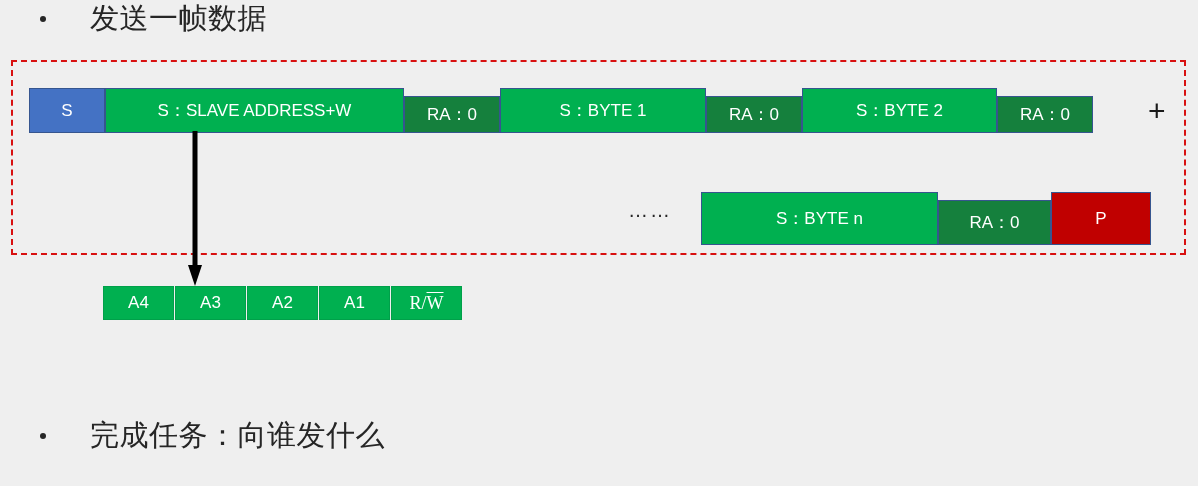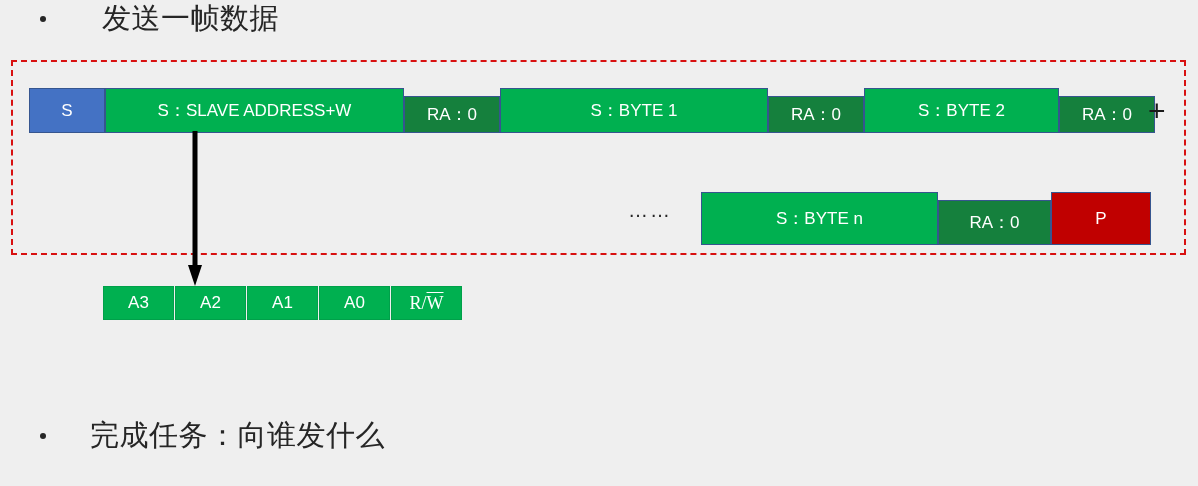--- a/index.html
+++ b/index.html
@@ -34,21 +34,21 @@
     border-radius: 50%;
     background: #262626;
     flex: 0 0 auto;
   }
   .bullet-text {
     font-size: 29px;
     line-height: 1;
     letter-spacing: 0.5px;
   }
 
-  #bullet-top { left: 40px; top: 4px; gap: 12px; }
+  #bullet-top { left: 40px; top: 4px; }
   #bullet-top .bullet-text { margin-left: 44px; }
 
   #bullet-bottom { left: 40px; top: 421px; }
   #bullet-bottom .bullet-text { margin-left: 44px; }
 
   
   .dashed-region {
     position: absolute;
     left: 11px;
     top: 60px;
@@ -153,21 +153,21 @@
     <span class="bullet-dot"></span>
     <span class="bullet-text">发送一帧数据</span>
   </div>
 
   <div class="dashed-region"></div>
 
   <div class="frame-row" id="frame-row-1">
     <div class="cell start" style="width:76px">S</div>
     <div class="cell data" style="width:299px">S：SLAVE ADDRESS+W</div>
     <div class="cell ack" style="width:96px">RA：0</div>
-    <div class="cell data" style="width:268px">S：BYTE 1</div>
+    <div class="cell data" style="width:206px">S：BYTE 1</div>
     <div class="cell ack" style="width:96px">RA：0</div>
     <div class="cell data" style="width:195px">S：BYTE 2</div>
     <div class="cell ack" style="width:96px">RA：0</div>
   </div>
 
   <div class="plus-sign">+</div>
 
   <div class="ellipsis-dots">……</div>
 
   <div class="frame-row" id="frame-row-2">
@@ -175,24 +175,24 @@
     <div class="cell ack" style="width:113px">RA：0</div>
     <div class="cell stop" style="width:100px">P</div>
   </div>
 
   <svg class="arrow" viewBox="0 0 14 155">
     <line x1="7" y1="0" x2="7" y2="138" stroke="#000000" stroke-width="5"></line>
     <polygon points="7,155 0,134 14,134" fill="#000000"></polygon>
   </svg>
 
   <div id="bit-row">
+    <div class="bit-cell">A4</div>
     <div class="bit-cell">A3</div>
     <div class="bit-cell">A2</div>
     <div class="bit-cell">A1</div>
-    <div class="bit-cell">A0</div>
     <div class="bit-cell rw">
         <span>R/</span>
         <span class="overline">W</span>
       </div>
   </div>
 
   <div class="bullet-line" id="bullet-bottom">
     <span class="bullet-dot"></span>
     <span class="bullet-text">完成任务：向谁发什么</span>
   </div>

